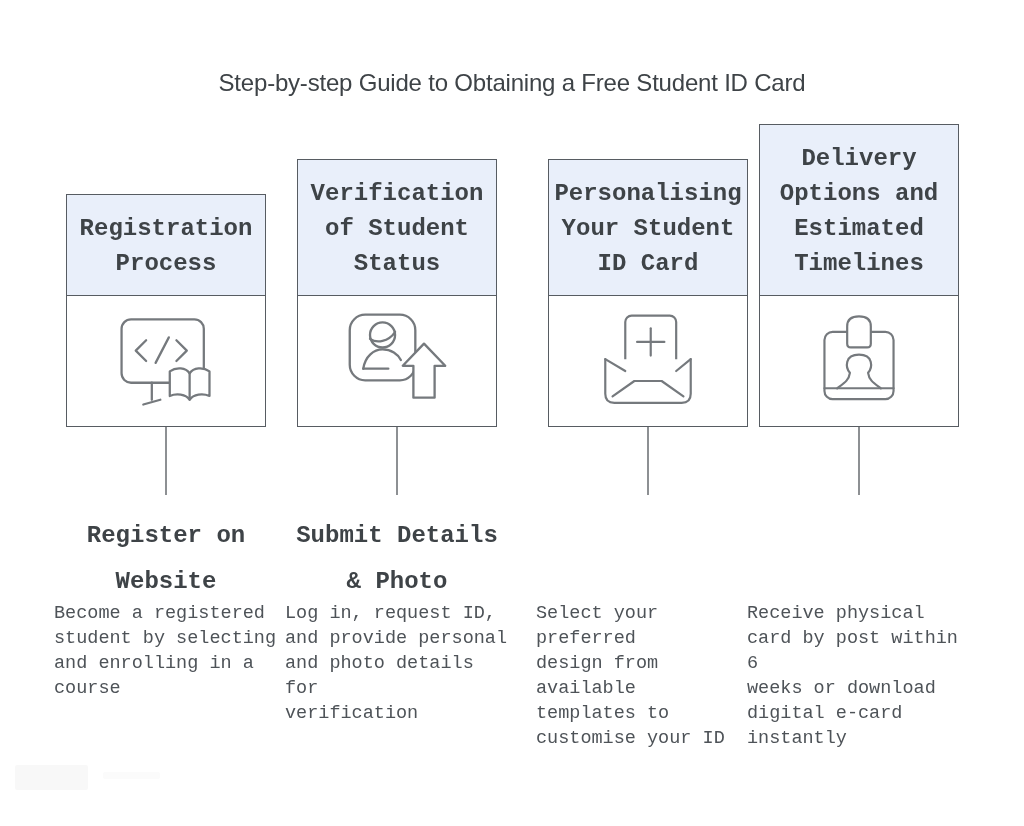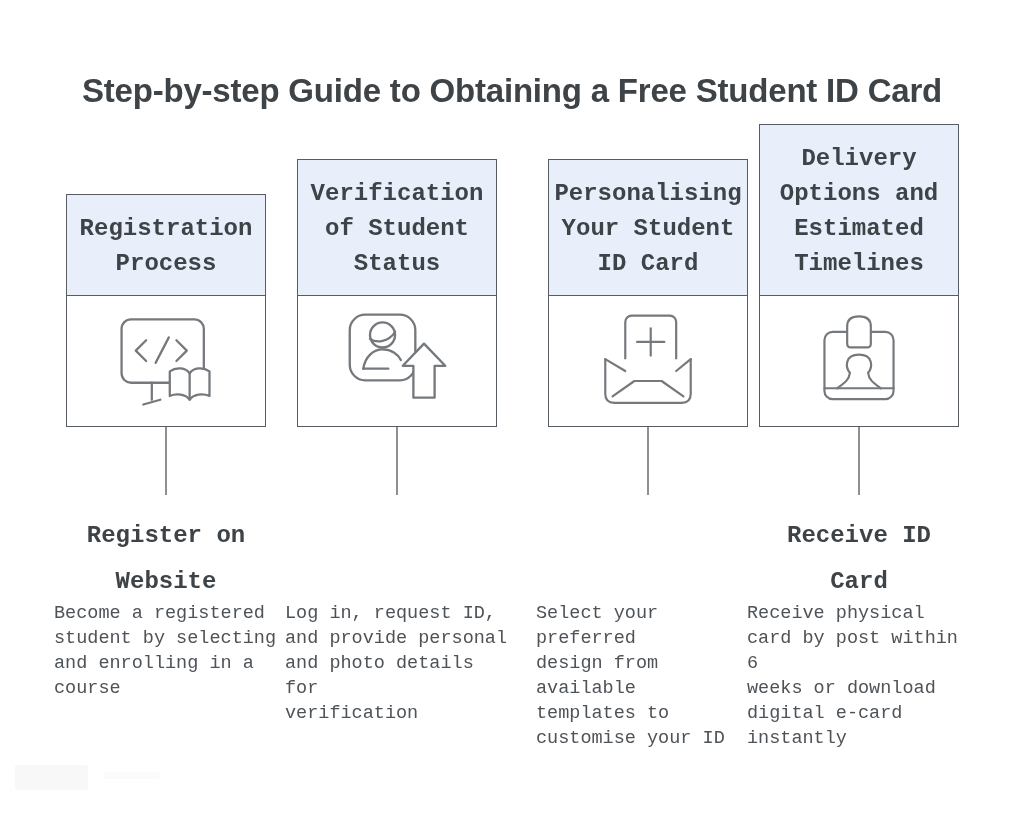--- a/index.html
+++ b/index.html
@@ -10,22 +10,22 @@
     --body-text:#4e5358;
     --connector:#8d9093;
   }
   *{margin:0;padding:0;box-sizing:border-box;}
   html,body{background:#fff;}
   body{font-family:"Liberation Sans","DejaVu Sans",sans-serif;}
   .page{
     position:relative;width:1024px;height:826px;background:#ffffff;overflow:hidden;
   }
   .title{
-    position:absolute;top:72px;left:0;right:0;text-align:center;
-    font-size:33px;font-weight:bold;color:var(--heading-text);line-height:38px;
+    position:absolute;top:64px;left:0;right:0;text-align:center;
+    font-size:24px;font-weight:normal;color:var(--heading-text);line-height:38px;
     letter-spacing:-0.2px;
   }
   .step{
     position:absolute;top:0;width:200px;height:826px;
   }
   .step.s1{left:66px;} .step.s2{left:297px;} .step.s3{left:548px;} .step.s4{left:759px;}
   .card{
     position:absolute;left:0;right:0;bottom:399px;
     border:1.5px solid var(--card-border);background:#fff;
   }
@@ -104,20 +104,22 @@
           <rect x="7" y="8" width="68" height="68" rx="16"></rect>
           <circle cx="41" cy="29" r="13"></circle>
           <path d="M28,33 C35,38 47,36 54,26"></path>
           <path d="M21,64 C23,51 32,44 41,44 C50,44 57,49 60,55"></path>
           <path d="M21,64 L47,64"></path>
           <path d="M84,38 L106,61 L95,61 L95,94 L73,94 L73,61 L62,61 Z" fill="#ffffff"></path>
         </svg>
       </div>
     </div>
     <div class="connector"></div>
+    <div class="subtitle lines">Submit Details
+&amp; Photo</div>
     <div class="desc lines">Log in, request ID,
 and provide personal
 and photo details for
 verification</div>
   </div>
 
   <div class="step s3">
     <div class="card">
       <div class="card-header">
         <span class="lines">Personalising
@@ -154,22 +156,20 @@
       <div class="card-icon">
         <svg class="icon-svg" width="100" height="104" viewBox="0 0 110 110" fill="none" stroke="#75797d" stroke-width="2.4" stroke-linecap="round" stroke-linejoin="round">
           <rect x="17" y="23" width="76" height="74" rx="9"></rect>
           <path d="M42,36 V17 Q42,6 55,6 Q68,6 68,17 V36 Q68,40 64,40 H46 Q42,40 42,36 Z" fill="#ffffff"></path>
           <path d="M31,85 C39,79 44,76 45,68 C40,62 39,48 55,48 C71,48 70,62 65,68 C66,76 71,79 79,85"></path>
           <path d="M17,85 L93,85"></path>
         </svg>
       </div>
     </div>
     <div class="connector"></div>
-    <div class="subtitle lines">Receive ID
-Card</div>
     <div class="desc lines">Receive physical
 card by post within 6
 weeks or download
 digital e-card
 instantly</div>
   </div>
 
   <div class="wm1"></div>
   <div class="wm2"></div>
 

